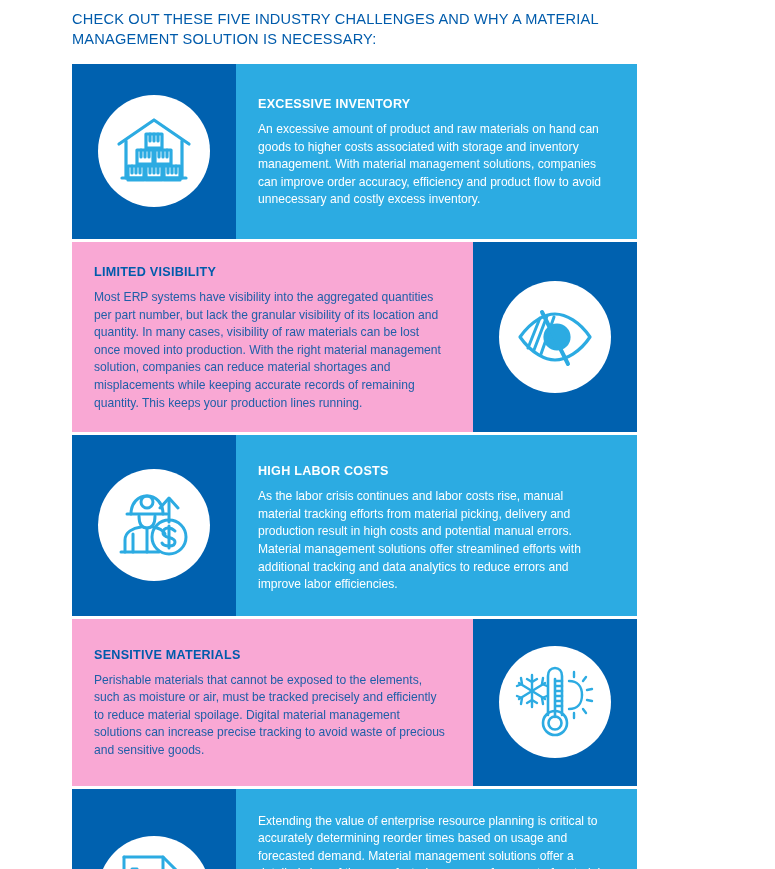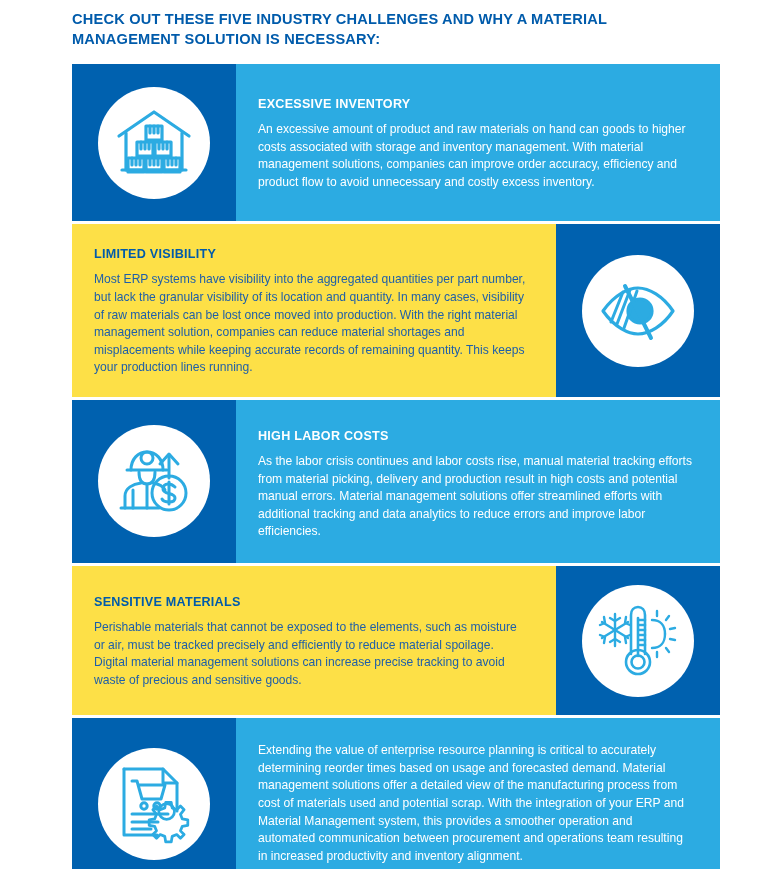--- a/index.html
+++ b/index.html
@@ -18,35 +18,35 @@
     width: 775px;
     height: 869px;
     background: #ffffff;
   }
   .headline {
     position: absolute;
     left: 72px;
     top: 9px;
     width: 615px;
     font-size: 14.6px;
-    font-weight: bold;
+    font-weight: normal;
     line-height: 20px;
     letter-spacing: 0.2px;
     color: #005BAB;
     text-transform: uppercase;
   }
   .cards {
     position: absolute;
     left: 72px;
     top: 64px;
     width: 631px;
   }
   .card {
     display: flex;
-    width: 648px;
+    width: 565px;
     margin-bottom: 3px;
     box-sizing: border-box;
   }
   .card.reverse {
     flex-direction: row-reverse;
   }
   .icon-panel {
     width: 164px;
     flex: 0 0 164px;
     background: #0061AF;
@@ -68,21 +68,21 @@
   }
   .text-panel {
     flex: 1 1 auto;
     padding: 24px 28px 22px 22px;
     box-sizing: border-box;
   }
   .text-panel.blue {
     background: #2CABE2;
   }
   .text-panel.gray {
-    background: #fde047;
+    background: #f9a8d4;
   }
   .card-title {
     font-size: 12.6px;
     font-weight: bold;
     letter-spacing: 0.25px;
     text-transform: uppercase;
     margin: 0 0 9px 0;
     line-height: 16px;
   }
   .card-body {

